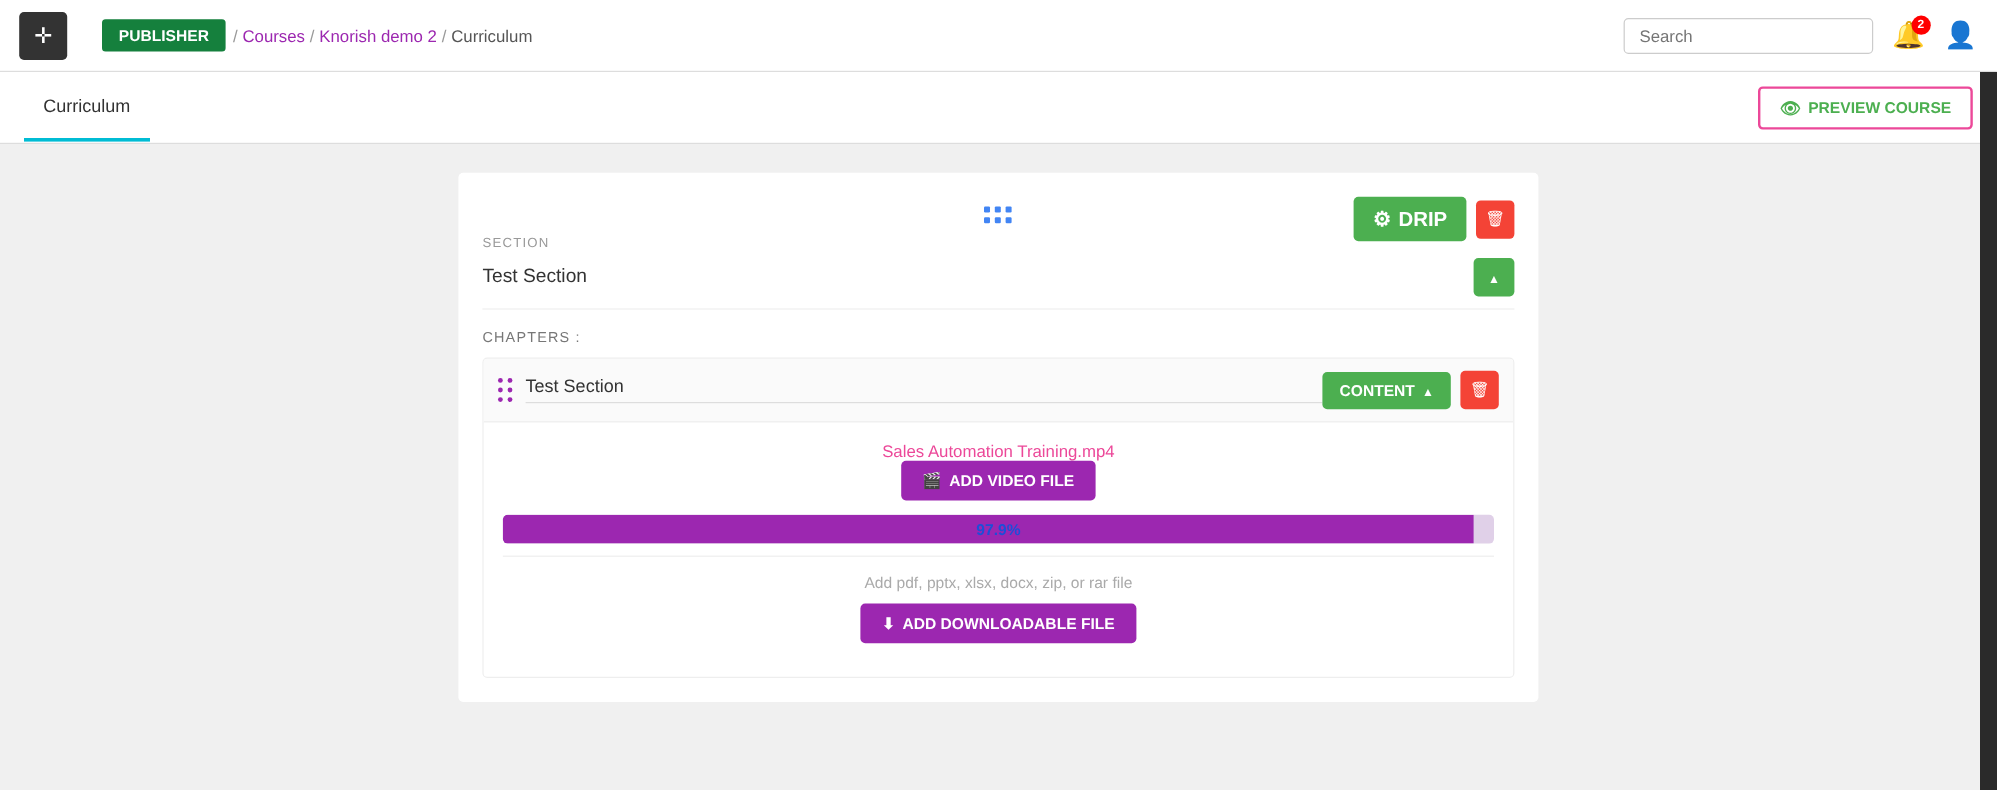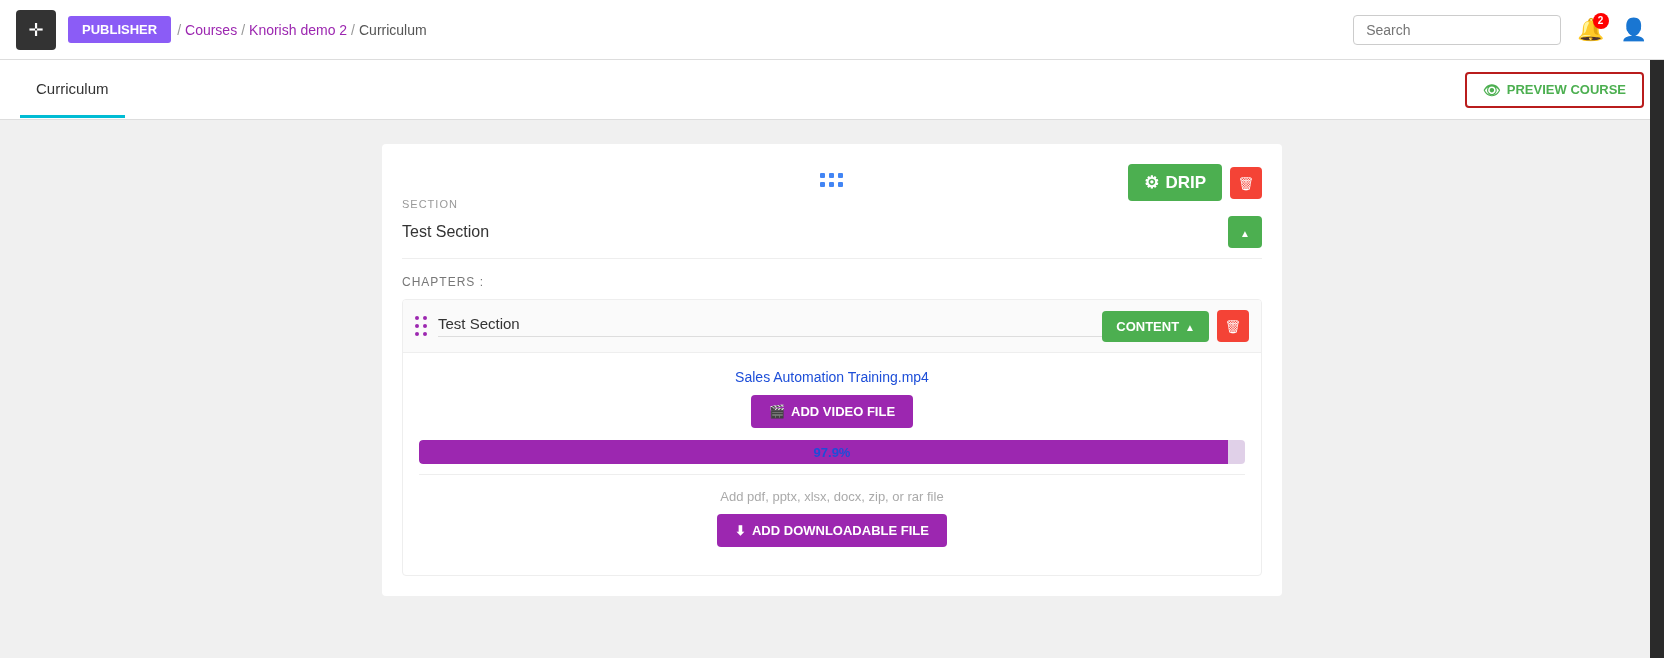--- a/index.html
+++ b/index.html
@@ -20,29 +20,30 @@
       width: 40px; height: 40px;
       background: #333;
       border-radius: 4px;
       display: flex; align-items: center; justify-content: center;
       color: #fff;
       font-size: 18px;
       margin-right: 12px;
       flex-shrink: 0;
     }
     .publisher-btn {
-      background: #8b5cf6;
+      background: #15803d;
       color: #fff;
       border: none;
       padding: 6px 14px;
       border-radius: 3px;
       font-size: 13px;
       font-weight: bold;
       cursor: pointer;
       margin-right: 6px;
+      margin-left: 17px;
     }
     .breadcrumb {
       display: flex; align-items: center; gap: 4px;
       font-size: 14px;
       color: #777;
     }
     .breadcrumb a { color: #9c27b0; text-decoration: none; }
     .breadcrumb span { color: #999; }
     .breadcrumb .current { color: #555; }
 
@@ -108,21 +109,21 @@
       color: #555;
       border-bottom: 3px solid transparent;
       margin-right: 8px;
     }
     .tab.active {
       color: #333;
       border-bottom: 3px solid #00bcd4;
     }
     .tabs-row-right { margin-left: auto; }
     .preview-btn {
-      border: 2px solid #b91c1c;
+      border: 2px solid #ec4899;
       background: #fff;
       color: #4caf50;
       padding: 8px 16px;
       border-radius: 4px;
       font-size: 13px;
       font-weight: bold;
       cursor: pointer;
       display: flex; align-items: center; gap: 6px;
     }
 
@@ -264,22 +265,21 @@
       display: flex; align-items: center; gap: 6px; justify-content: center;
     }
 
     
     .chapter-body {
       padding: 16px;
       text-align: center;
     }
     .video-title {
       font-size: 14px;
-      color: #1d4ed8;
-      margin-bottom: 10px;
+      color: #ec4899;
     }
     .add-video-btn {
       background: #9c27b0;
       color: #fff;
       border: none;
       padding: 9px 18px;
       border-radius: 4px;
       font-size: 13px;
       font-weight: bold;
       cursor: pointer;

